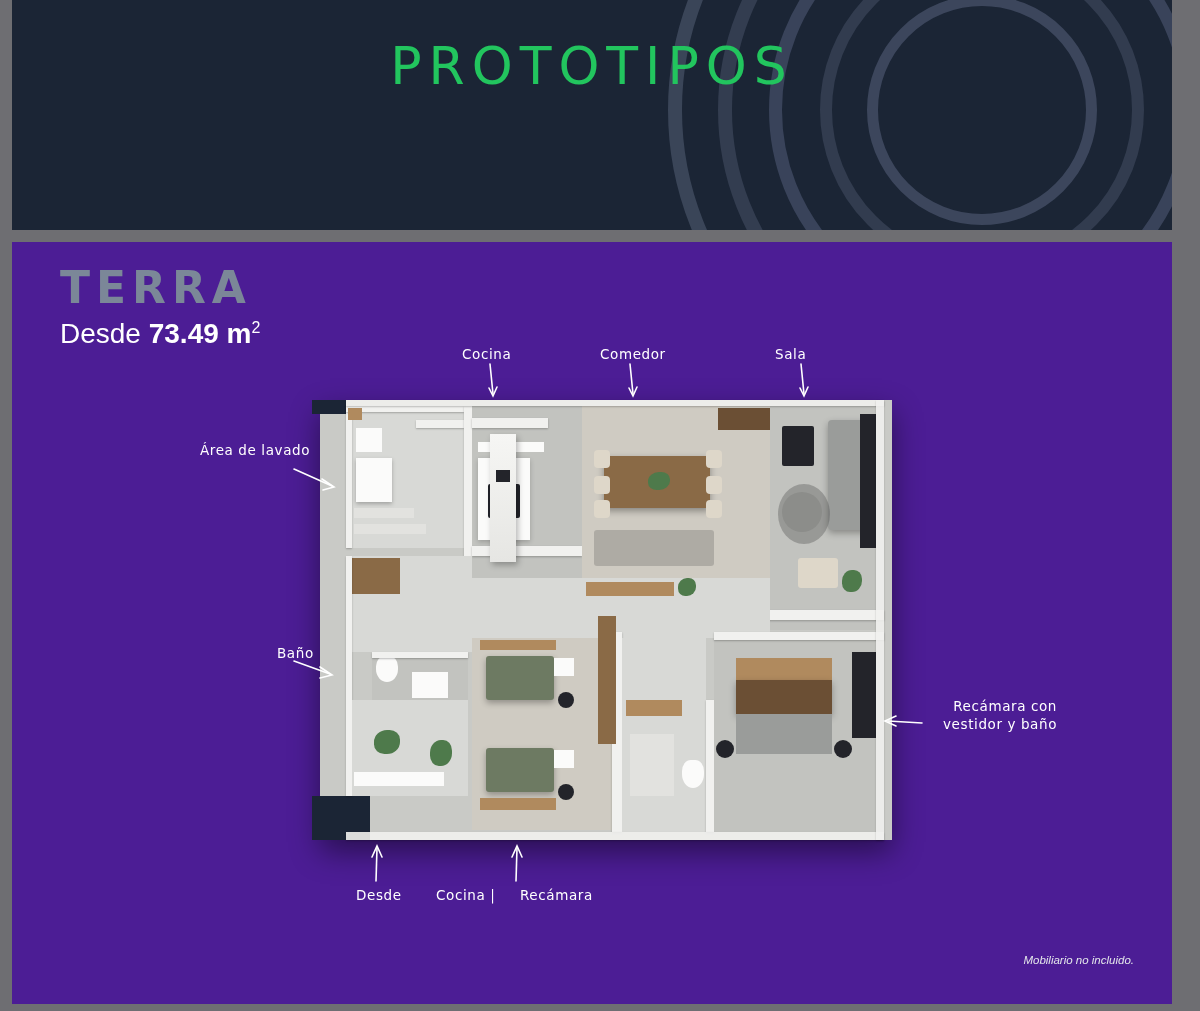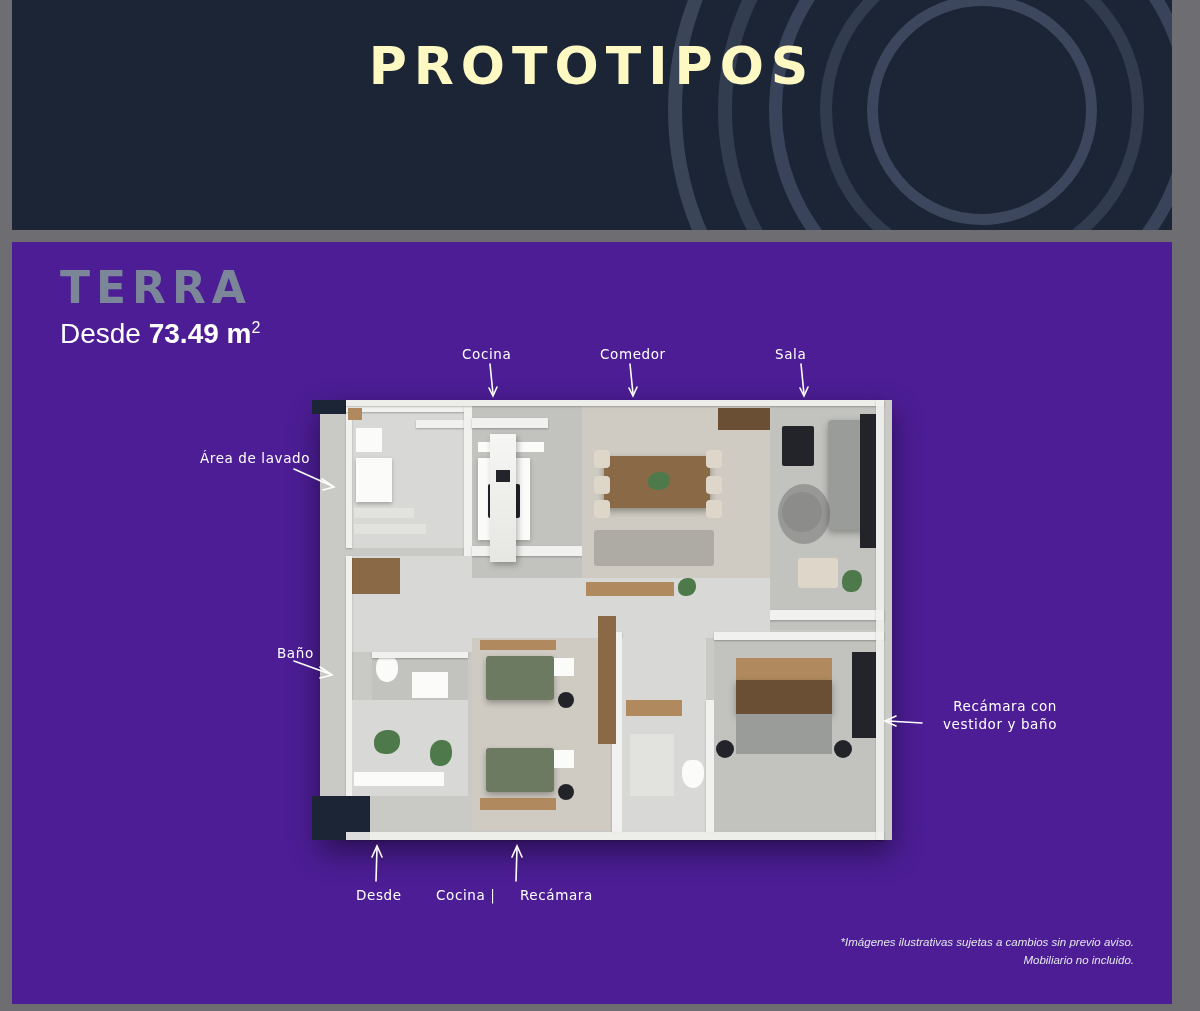--- a/index.html
+++ b/index.html
@@ -56,23 +56,23 @@
   .ring.r4 { width: 300px; height: 300px; border-width: 12px; border-color:#323c4f; }
   .ring.r5 { width: 208px; height: 208px; border-width: 11px; border-color:#3c465c; }
 
   .proto-title {
     position: absolute;
     left: 0;
     right: 0;
     top: 36px;
     text-align: center;
     font-size: 52px;
-    font-weight: 700;
+    font-weight: 400;
     letter-spacing: 7px;
-    color: #fef9c3;
+    color: #22c55e;
     font-family: "DejaVu Sans", sans-serif;
   }
   .proto-sub {
     position: absolute;
     left: 0;
     right: 0;
     top: 95px;
     text-align: center;
     font-size: 22px;
     color: #e8ecf1;
@@ -364,29 +364,28 @@
         <path d="M360 615 L365 604 L370 615"></path>
 
         <path d="M504 639 L505 606"></path>
         <path d="M500 615 L505 604 L510 615"></path>
       </g>
     </svg>
 
     <div class="anno" style="left:450px;top:104px;">Cocina</div>
     <div class="anno" style="left:588px;top:104px;">Comedor</div>
     <div class="anno" style="left:763px;top:104px;">Sala</div>
-    <div class="anno" style="left:188px;top:208px;">Área de lavado</div>
+    <div class="anno" style="left:188px;top:200px;">Área de lavado</div>
     <div class="anno" style="left:265px;top:403px;">Baño</div>
     <div class="anno multi" style="left:915px;top:455px;width:130px;text-align:right;">Recámara con vestidor y baño</div>
     <div class="anno" style="left:344px;top:645px;">Desde</div>
     <div class="anno" style="left:424px;top:645px;">Cocina |</div>
     <div class="anno" style="left:508px;top:645px;">Recámara</div>
 
     <div class="disclaimer">
-      <div>*Imágenes ilustrativas sujetas a cambios sin previo aviso.</div>
       <div>Mobiliario no incluido.</div>
     </div>
   </div>
 
   <div class="left-strip"></div>
   <div class="right-strip"></div>
   <div class="bottom-strip"></div>
 </div>
 
 </body></html>

